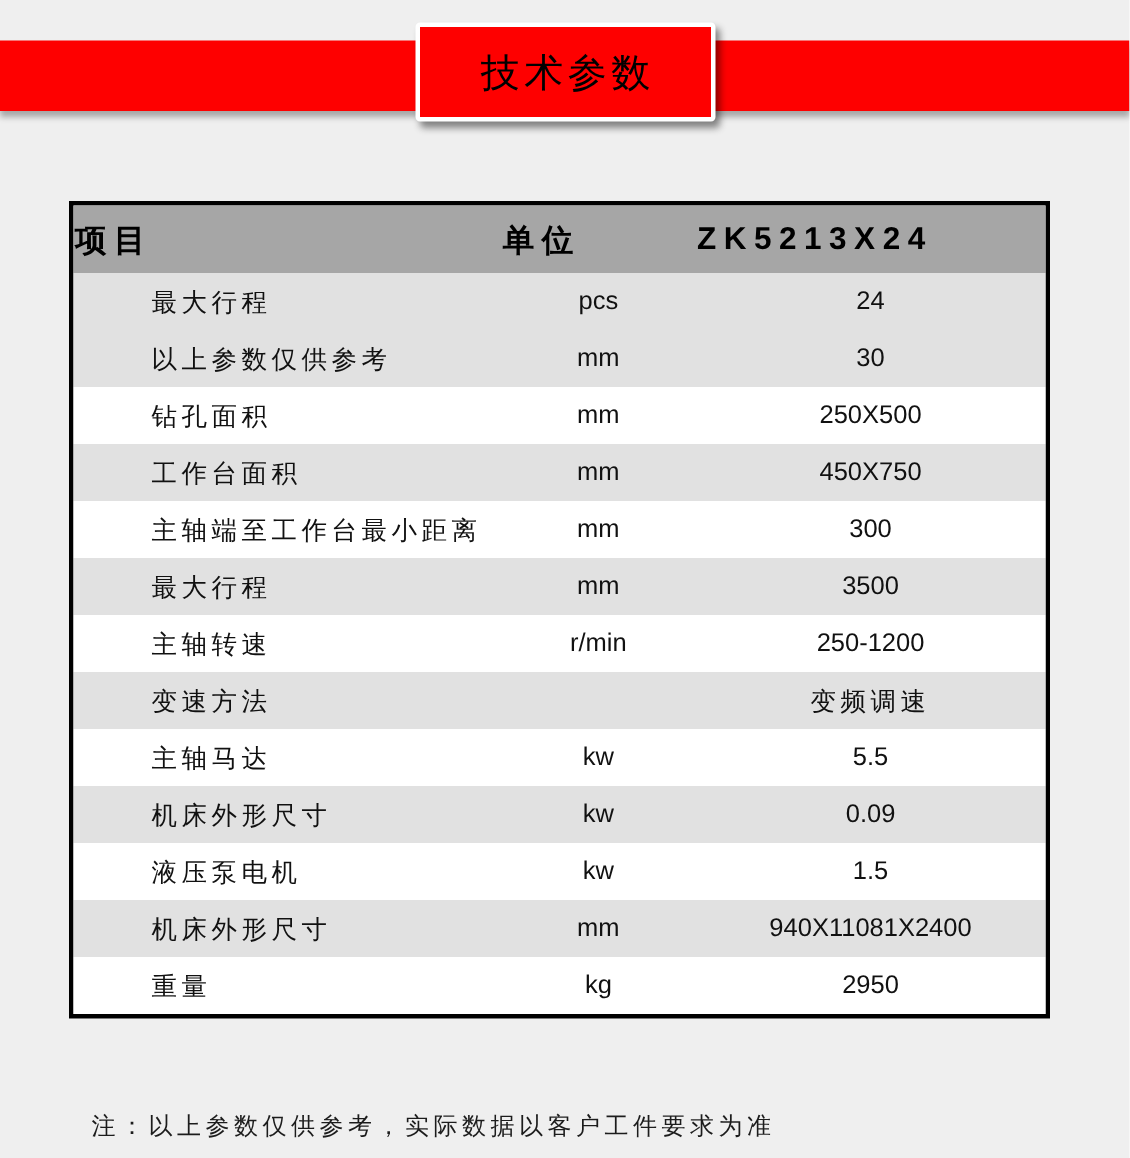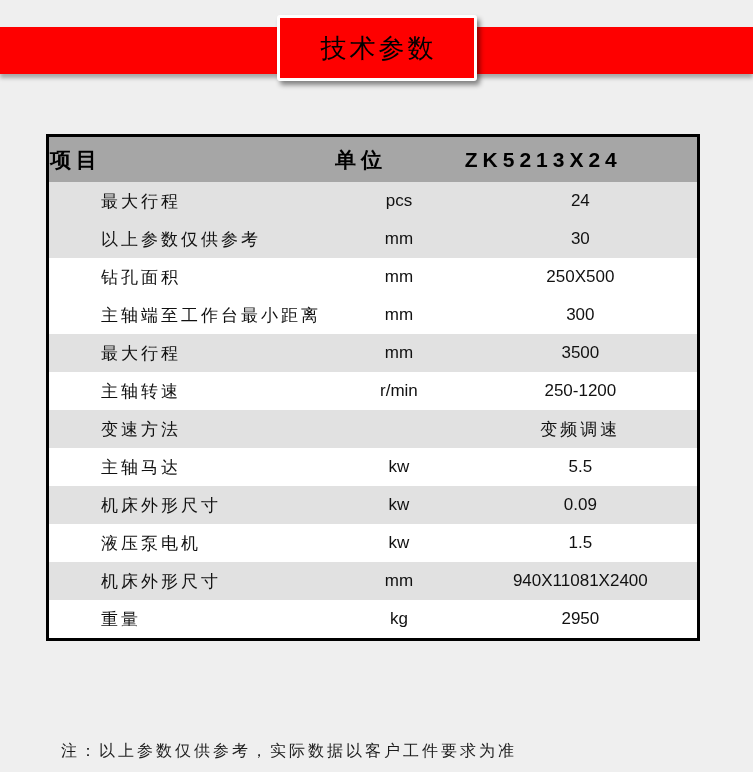--- a/index.html
+++ b/index.html
@@ -109,20 +109,25 @@
           <tr class="alt">
             <td class="cell-item">以上参数仅供参考</td>
             <td class="cell-unit">mm</td>
             <td class="cell-value">30</td>
           </tr>
           <tr>
             <td class="cell-item">钻孔面积</td>
             <td class="cell-unit">mm</td>
             <td class="cell-value">250X500</td>
           </tr>
+          <tr class="alt">
+            <td class="cell-item">工作台面积</td>
+            <td class="cell-unit">mm</td>
+            <td class="cell-value">450X750</td>
+          </tr>
           <tr>
             <td class="cell-item">主轴端至工作台最小距离</td>
             <td class="cell-unit">mm</td>
             <td class="cell-value">300</td>
           </tr>
           <tr class="alt">
             <td class="cell-item">最大行程</td>
             <td class="cell-unit">mm</td>
             <td class="cell-value">3500</td>
           </tr>

